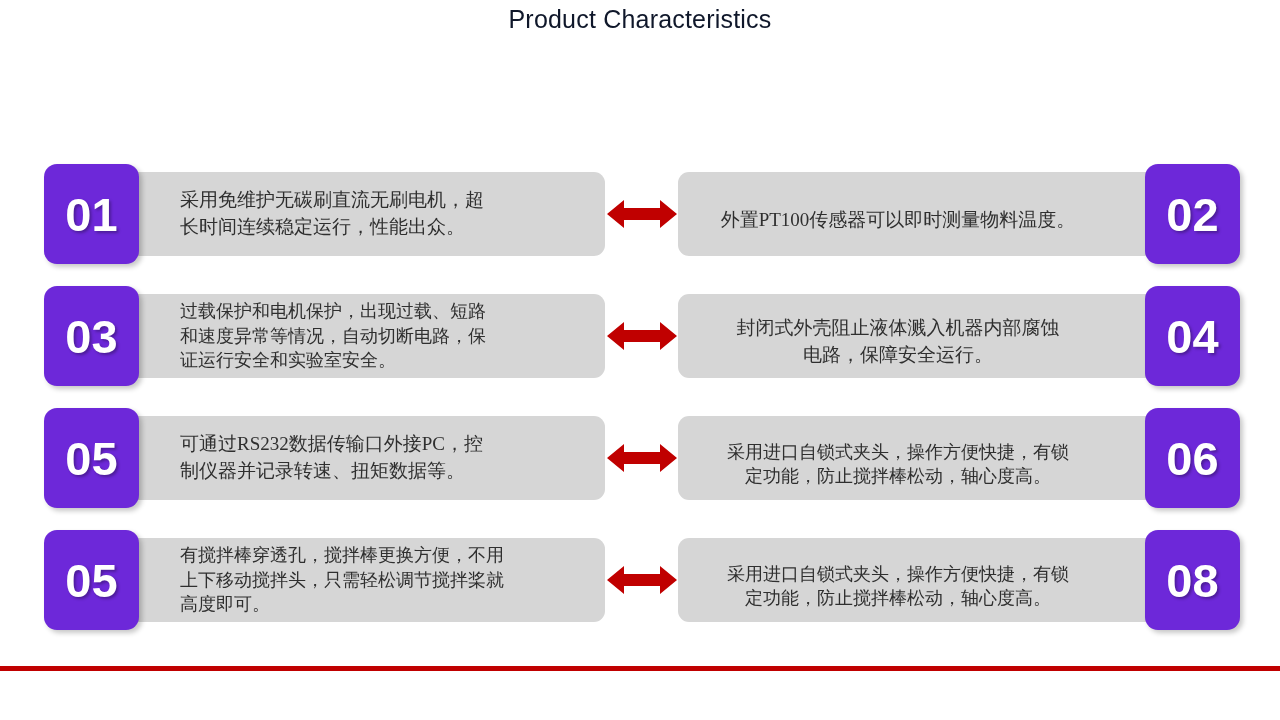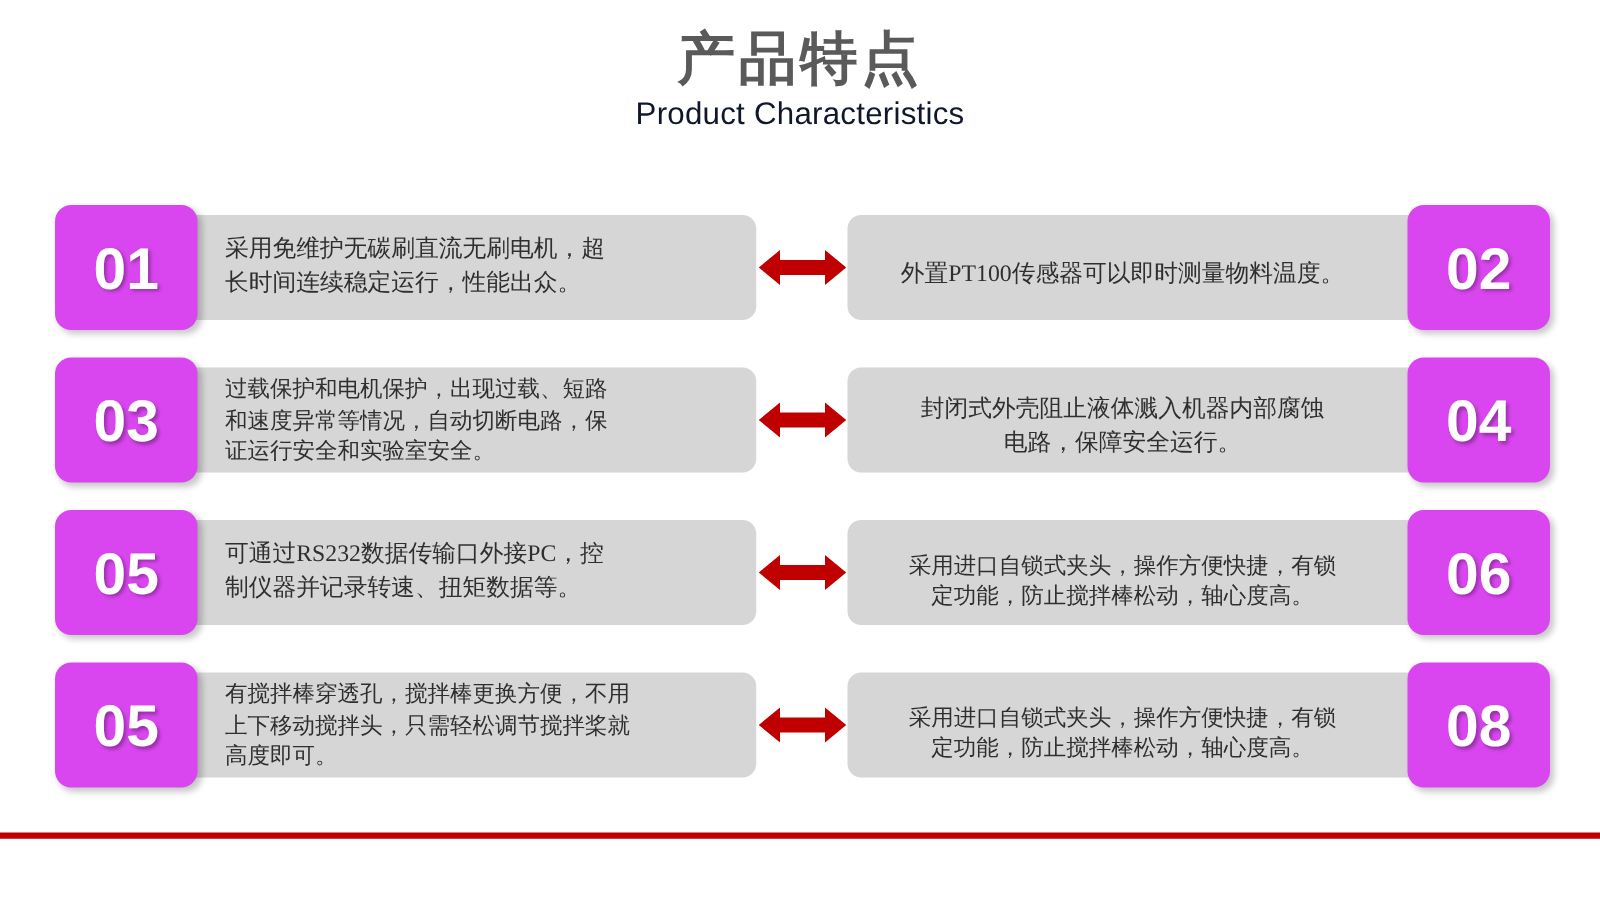--- a/index.html
+++ b/index.html
@@ -99,23 +99,23 @@
     white-space: pre-line;
   }
   .side-left .panel-text  { text-align: left; }
   .side-right .panel-text { text-align: center; }
   .panel-text.tight { font-size: 18px; line-height: 1.36; }
 
   
   .badge {
     position: absolute;
     top: 0;
-    width: 114px;
+    width: 95px;
     height: 100px;
-    background: #d946ef;
+    background: #6d28d9;
     border-radius: 13px;
     box-shadow: 3px 3px 5px rgba(0,0,0,0.22);
     display: flex;
     align-items: center;
     justify-content: center;
   }
   .side-left .badge  { left: 0; }
   .side-right .badge { right: 0; }
 
   .badge-num {
@@ -145,21 +145,20 @@
     top: 666px;
     width: 1280px;
     height: 5px;
     background: #c00000;
   }
 </style>
 </head>
 <body>
 
 <div class="header">
-  <h1 class="title-cn">产品特点</h1>
   <h2 class="title-en">Product Characteristics</h2>
 </div>
 
 <div class="rows">
 
   <div class="row">
     <div class="side side-left">
       <div class="panel">
         <div class="panel-text">采用免维护无碳刷直流无刷电机，超
 长时间连续稳定运行，性能出众。</div>

